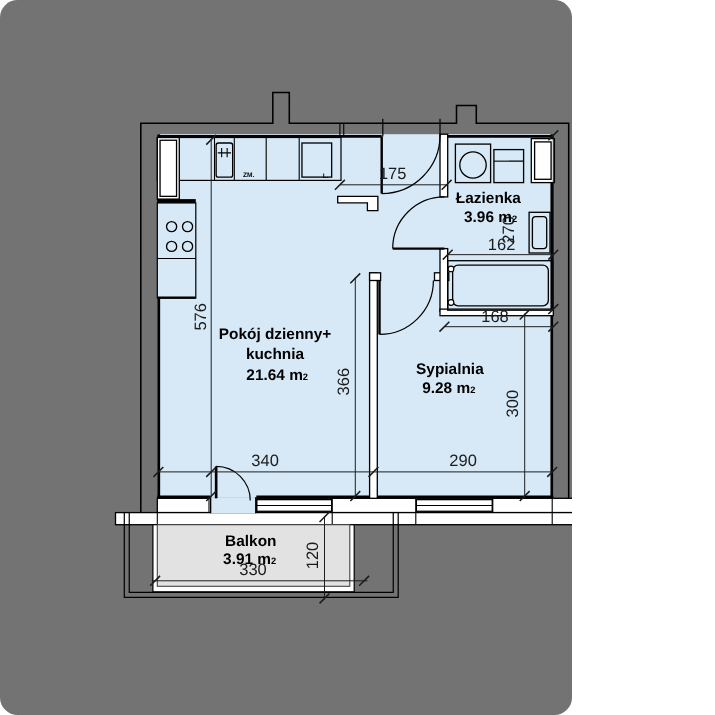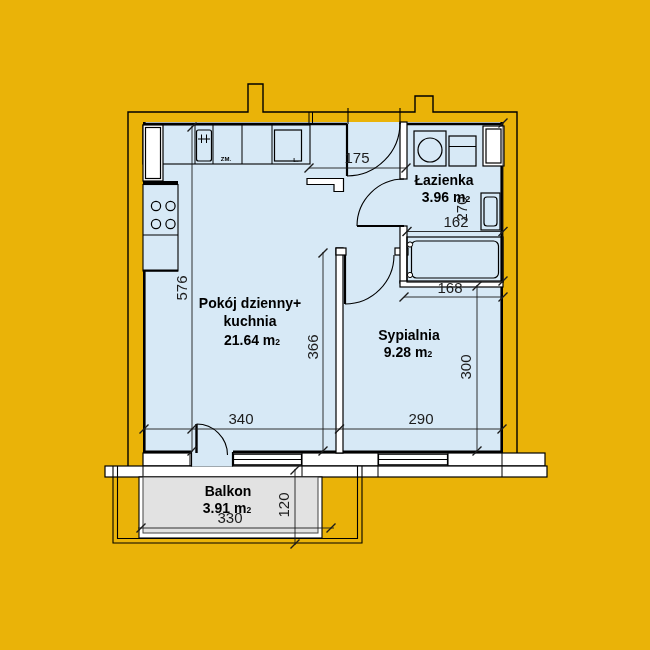--- a/index.html
+++ b/index.html
@@ -1,16 +1,16 @@
 <!DOCTYPE html>
 <html><head>
 <meta charset="utf-8">
 <style>
   html,body{margin:0;padding:0;background:#ffffff;}
-  .stage{position:relative;width:650px;height:650px;background:#eab308;overflow:hidden;}
+  .stage{position:relative;width:520px;height:650px;background:#737373;overflow:hidden;border-radius:16px;}
   svg{display:block;}
   svg text{font-family:"Liberation Sans","DejaVu Sans",sans-serif;}
   .rlabel{font-weight:bold;font-size:14px;fill:#000;}
   .dim{font-size:15px;fill:#1c1c1c;font-weight:normal;}
   .tiny{font-size:6px;fill:#000;font-weight:bold;}
   .sup{font-size:8.5px;}
   .ln{stroke:#000;fill:none;}
   .wallfill{fill:#fff;stroke:#000;stroke-width:1.2;}
   .fix{fill:none;stroke:#000;stroke-width:1.2;}
   .dimln{stroke:#1c1c1c;stroke-width:0.9;fill:none;}

